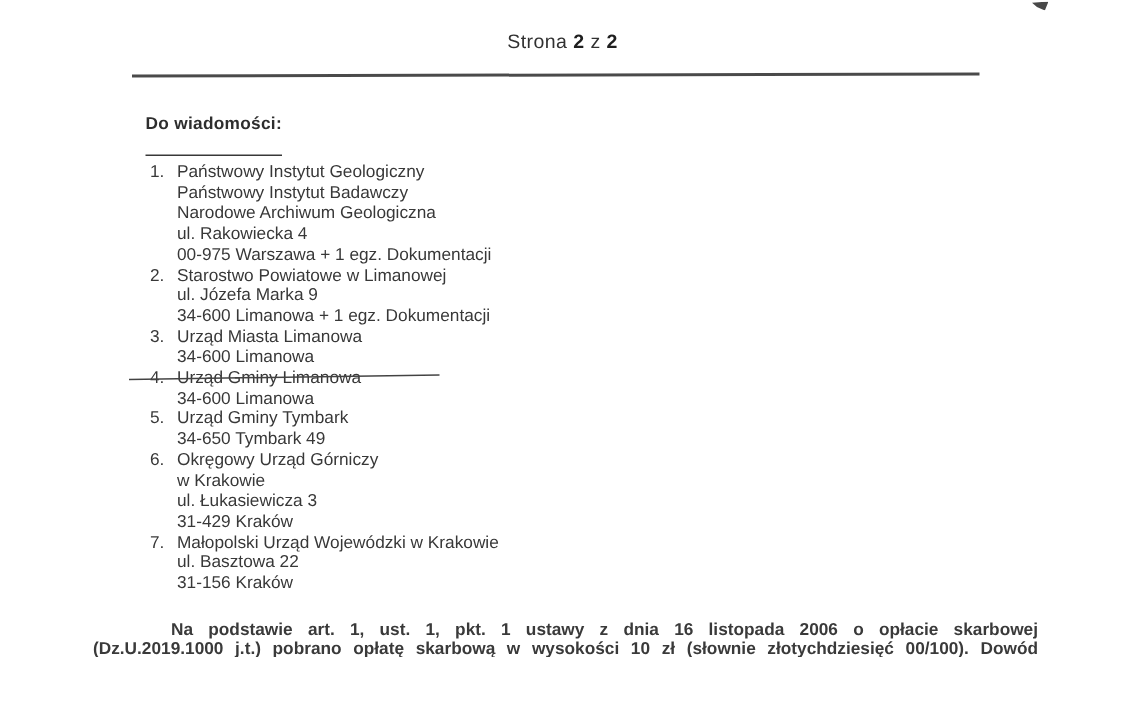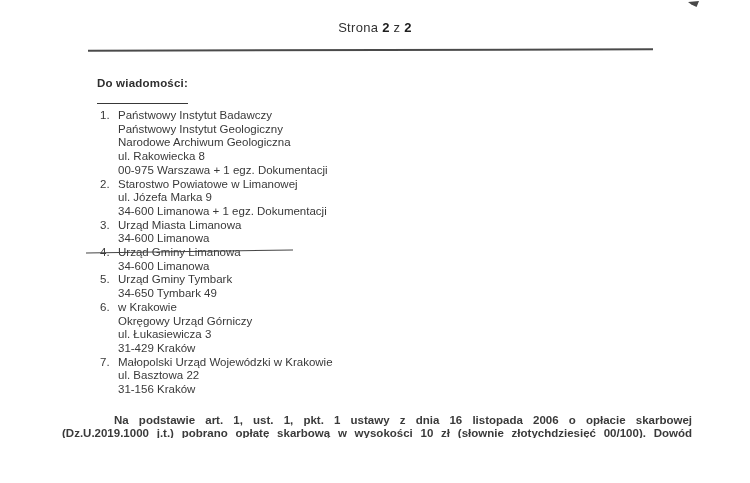--- a/index.html
+++ b/index.html
@@ -83,24 +83,24 @@
   <div class="rule"></div>
 
   <div class="content">
     <div class="heading">Do wiadomości:</div>
 
     <div class="list">
 
       <div class="item">
         <span class="num">1.</span>
         <div class="lines">
+          <div>Państwowy Instytut Geologiczny</div>
           <div>Państwowy Instytut Badawczy</div>
-          <div>Państwowy Instytut Geologiczny</div>
           <div>Narodowe Archiwum Geologiczna</div>
-          <div>ul. Rakowiecka 8</div>
+          <div>ul. Rakowiecka 4</div>
           <div>00-975 Warszawa + 1 egz. Dokumentacji</div>
         </div>
       </div>
 
       <div class="item">
         <span class="num">2.</span>
         <div class="lines">
           <div>Starostwo Powiatowe w Limanowej</div>
           <div>ul. Józefa Marka 9</div>
           <div>34-600 Limanowa + 1 egz. Dokumentacji</div>
@@ -127,22 +127,22 @@
         <span class="num">5.</span>
         <div class="lines">
           <div>Urząd Gminy Tymbark</div>
           <div>34-650 Tymbark 49</div>
         </div>
       </div>
 
       <div class="item">
         <span class="num">6.</span>
         <div class="lines">
+          <div>Okręgowy Urząd Górniczy</div>
           <div>w Krakowie</div>
-          <div>Okręgowy Urząd Górniczy</div>
           <div>ul. Łukasiewicza 3</div>
           <div>31-429 Kraków</div>
         </div>
       </div>
 
       <div class="item">
         <span class="num">7.</span>
         <div class="lines">
           <div>Małopolski Urząd Wojewódzki w Krakowie</div>
           <div>ul. Basztowa 22</div>

